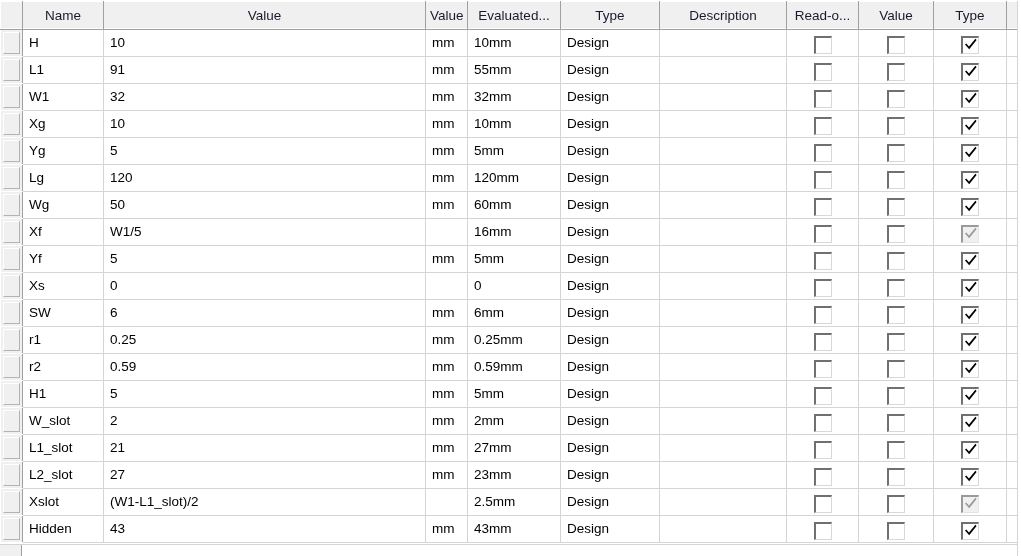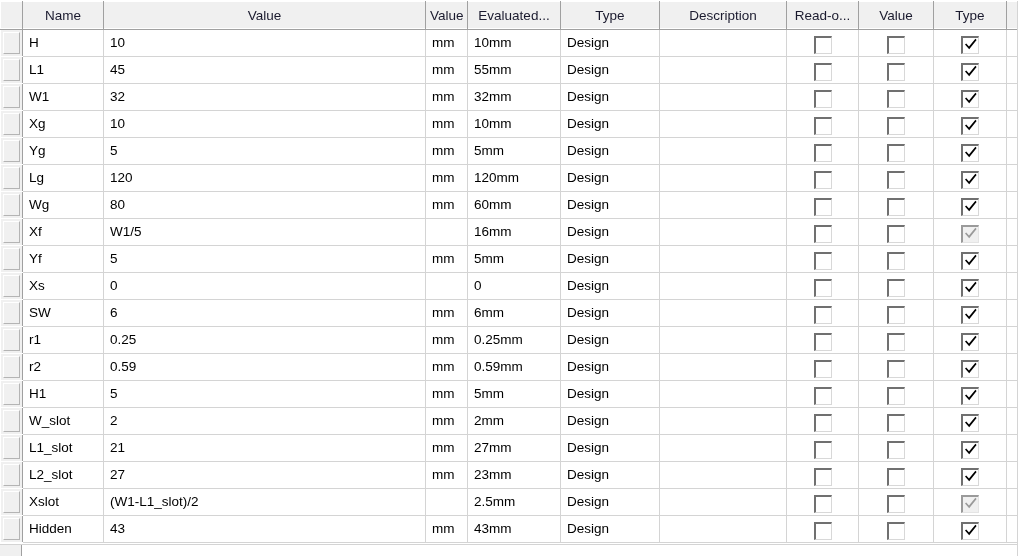--- a/index.html
+++ b/index.html
@@ -271,21 +271,21 @@
           <td class="filler"></td>
         </tr>
         <tr>
           <td class="gutter">
             <span class="gutter-box"></span>
           </td>
           <td>
             <span class="cell">L1</span>
           </td>
           <td>
-            <span class="cell">45</span>
+            <span class="cell">91</span>
           </td>
           <td>
             <span class="cell">mm</span>
           </td>
           <td>
             <span class="cell">55mm</span>
           </td>
           <td>
             <span class="cell">Design</span>
           </td>
@@ -456,21 +456,21 @@
           <td class="filler"></td>
         </tr>
         <tr>
           <td class="gutter">
             <span class="gutter-box"></span>
           </td>
           <td>
             <span class="cell">Wg</span>
           </td>
           <td>
-            <span class="cell">80</span>
+            <span class="cell">50</span>
           </td>
           <td>
             <span class="cell">mm</span>
           </td>
           <td>
             <span class="cell">60mm</span>
           </td>
           <td>
             <span class="cell">Design</span>
           </td>

